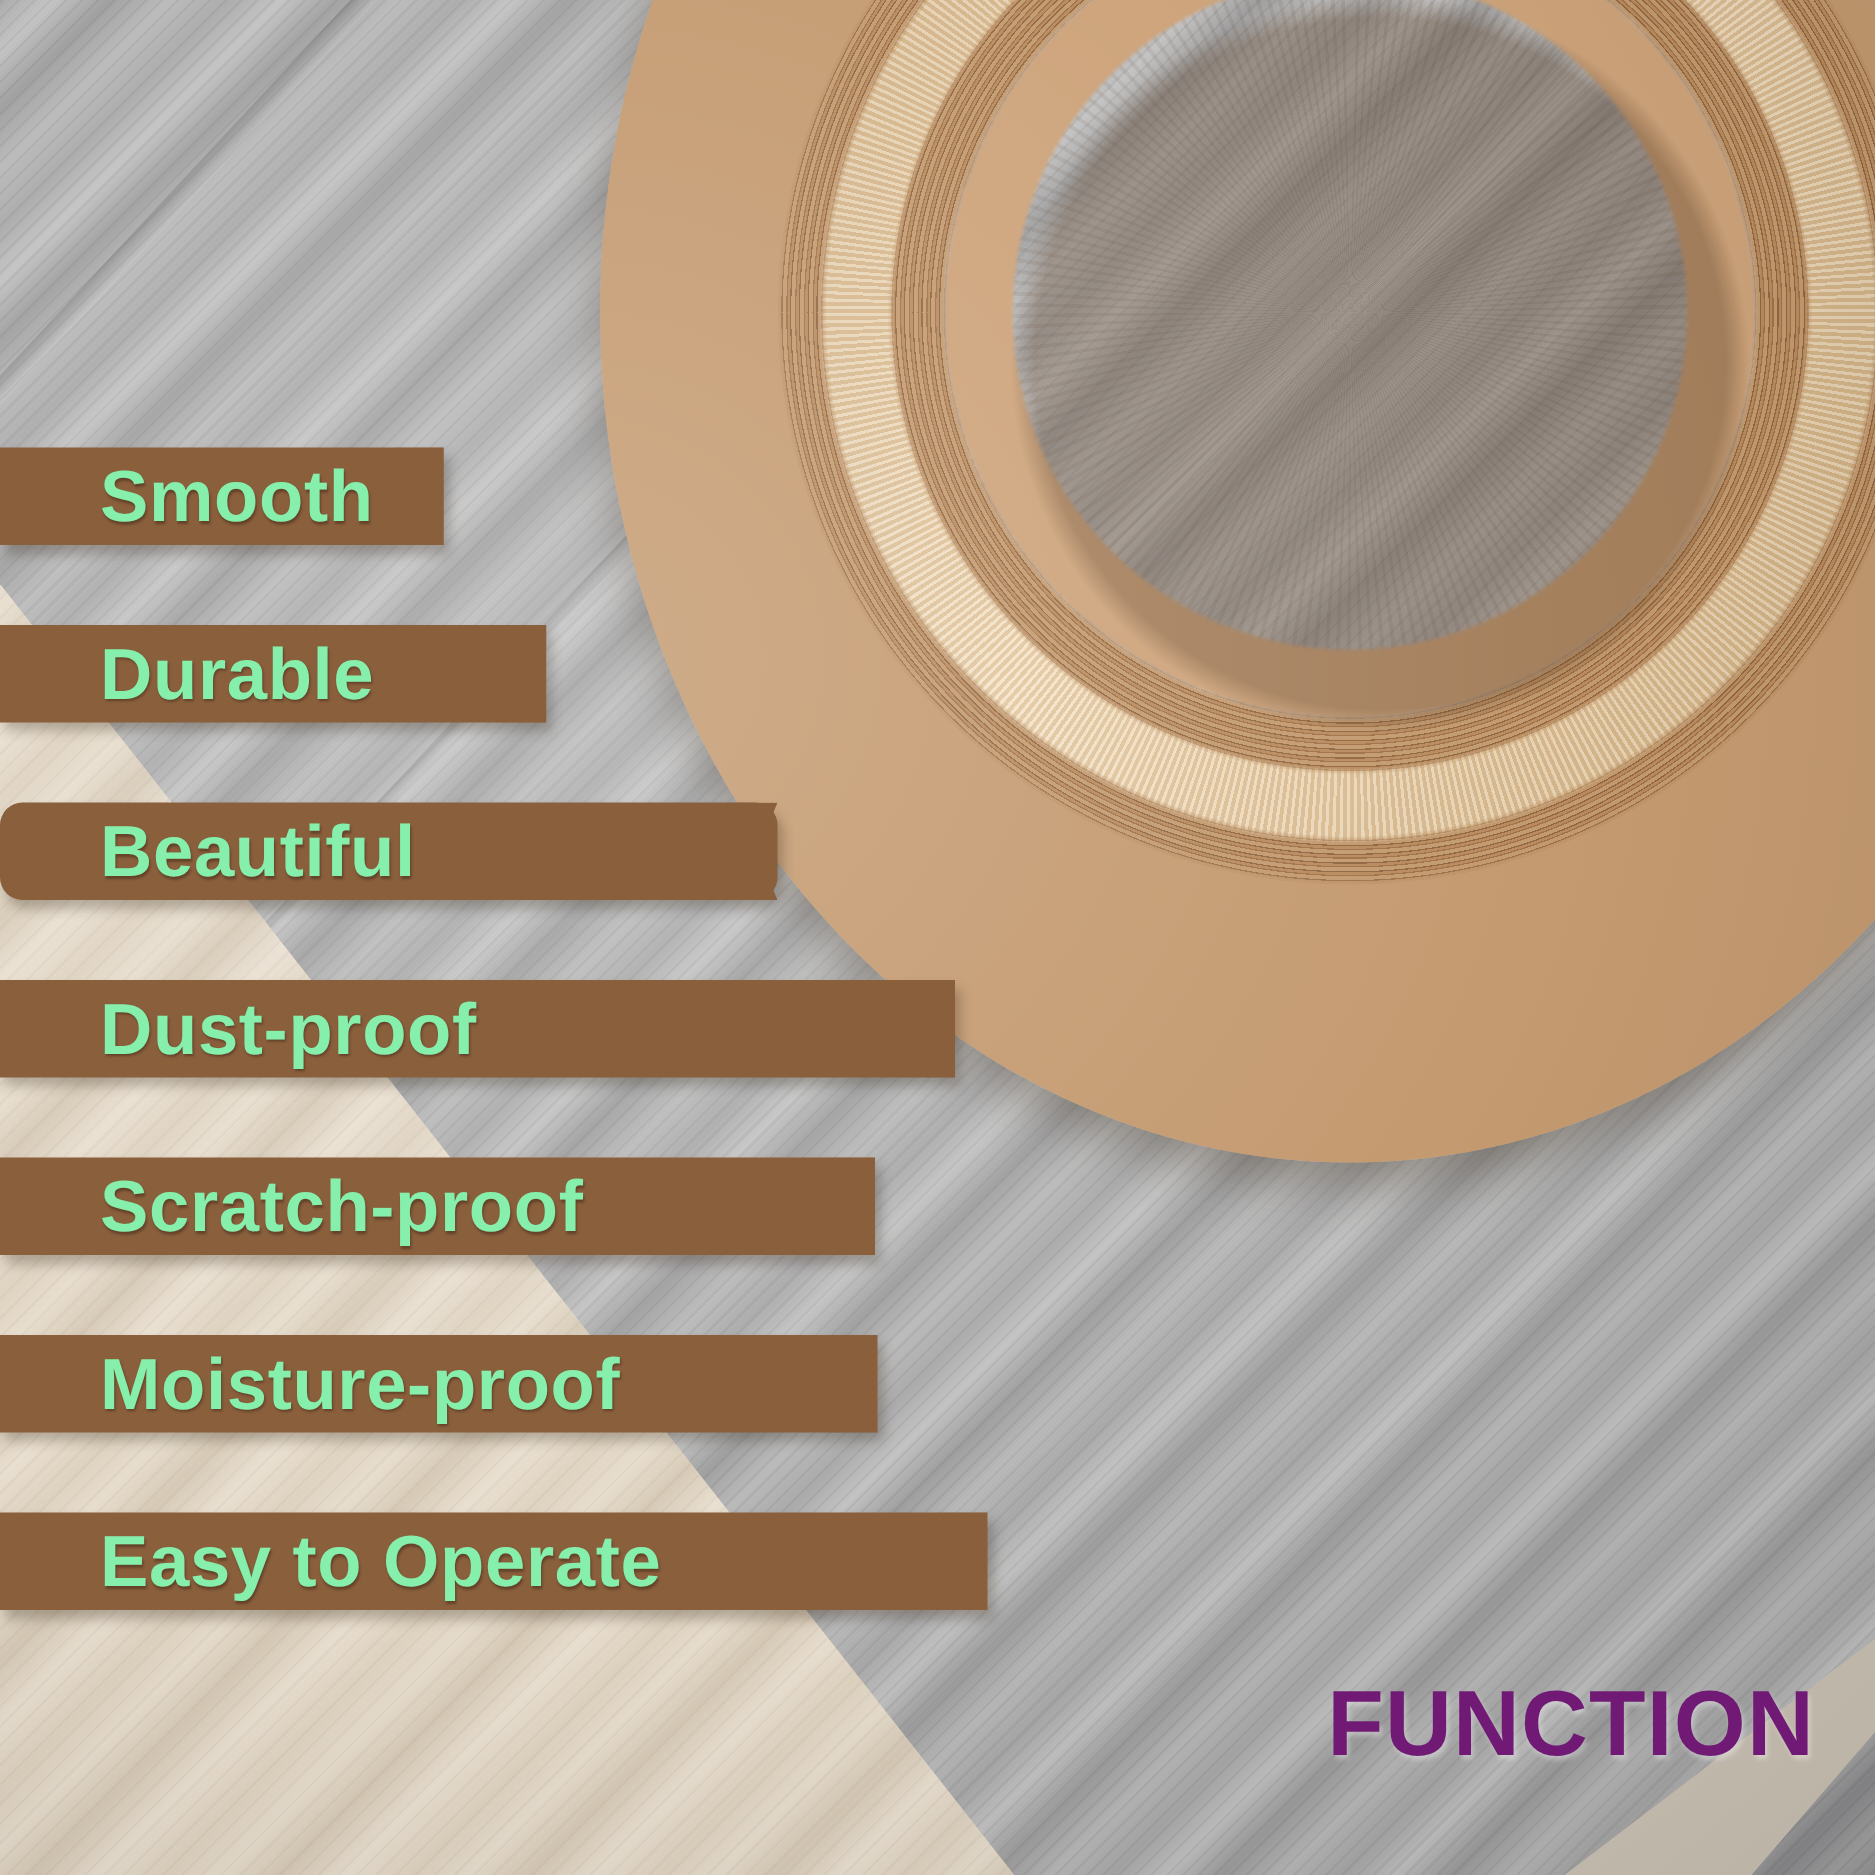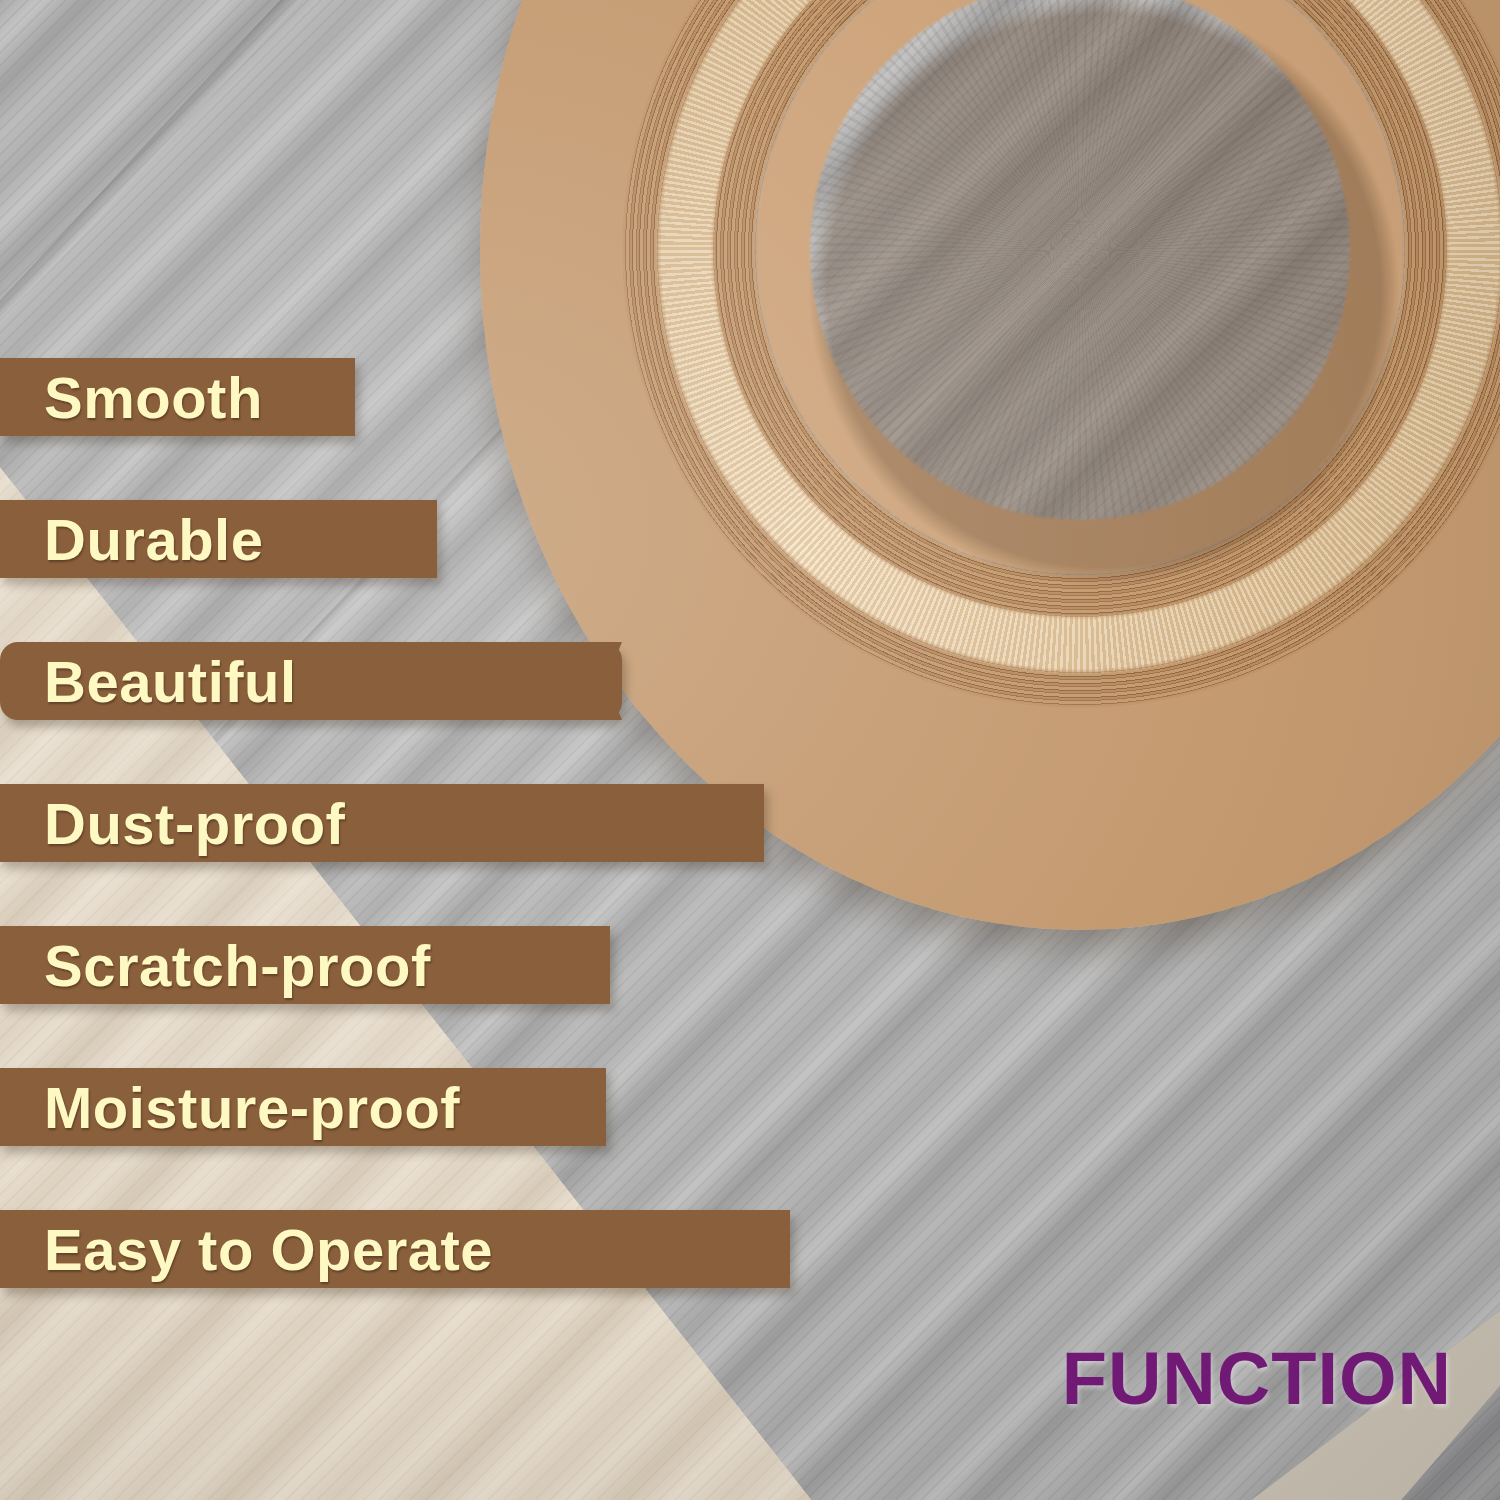--- a/index.html
+++ b/index.html
@@ -205,35 +205,35 @@
     content: "";
     position: absolute;
     right: 0;
     top: 0;
     width: 40px;
     height: 100%;
     background: #8a5f3c;
     clip-path: polygon(0 0, 100% 0, 60% 50%, 100% 100%, 0 100%);
   }
   .banner-text {
-    color: #fef9c3;
+    color: #86efac;
     font-size: 57px;
     font-weight: bold;
     letter-spacing: 0.5px;
-    padding-left: 44px;
+    padding-left: 80px;
     white-space: nowrap;
     text-shadow: 1px 2px 2px rgba(50,32,18,0.45);
   }
   
   .b0 { width: 355px; }
   .b1 { width: 437px; }
   .b2 { width: 622px; border-radius: 18px; }
   .b3 { width: 764px; }
-  .b4 { width: 610px; }
-  .b5 { width: 606px; }
+  .b4 { width: 700px; }
+  .b5 { width: 702px; }
   .b6 { width: 790px; align-items: center; }
 
   .b0 .banner-text { font-size: 58px; }
   .b1 .banner-text { font-size: 58px; }
   .b2 .banner-text { font-size: 58px; }
   .b3 .banner-text { font-size: 58px; }
   .b4 .banner-text { font-size: 58px; }
   .b5 .banner-text { font-size: 58px; }
   .b6 .banner-text { font-size: 58px; }
 

